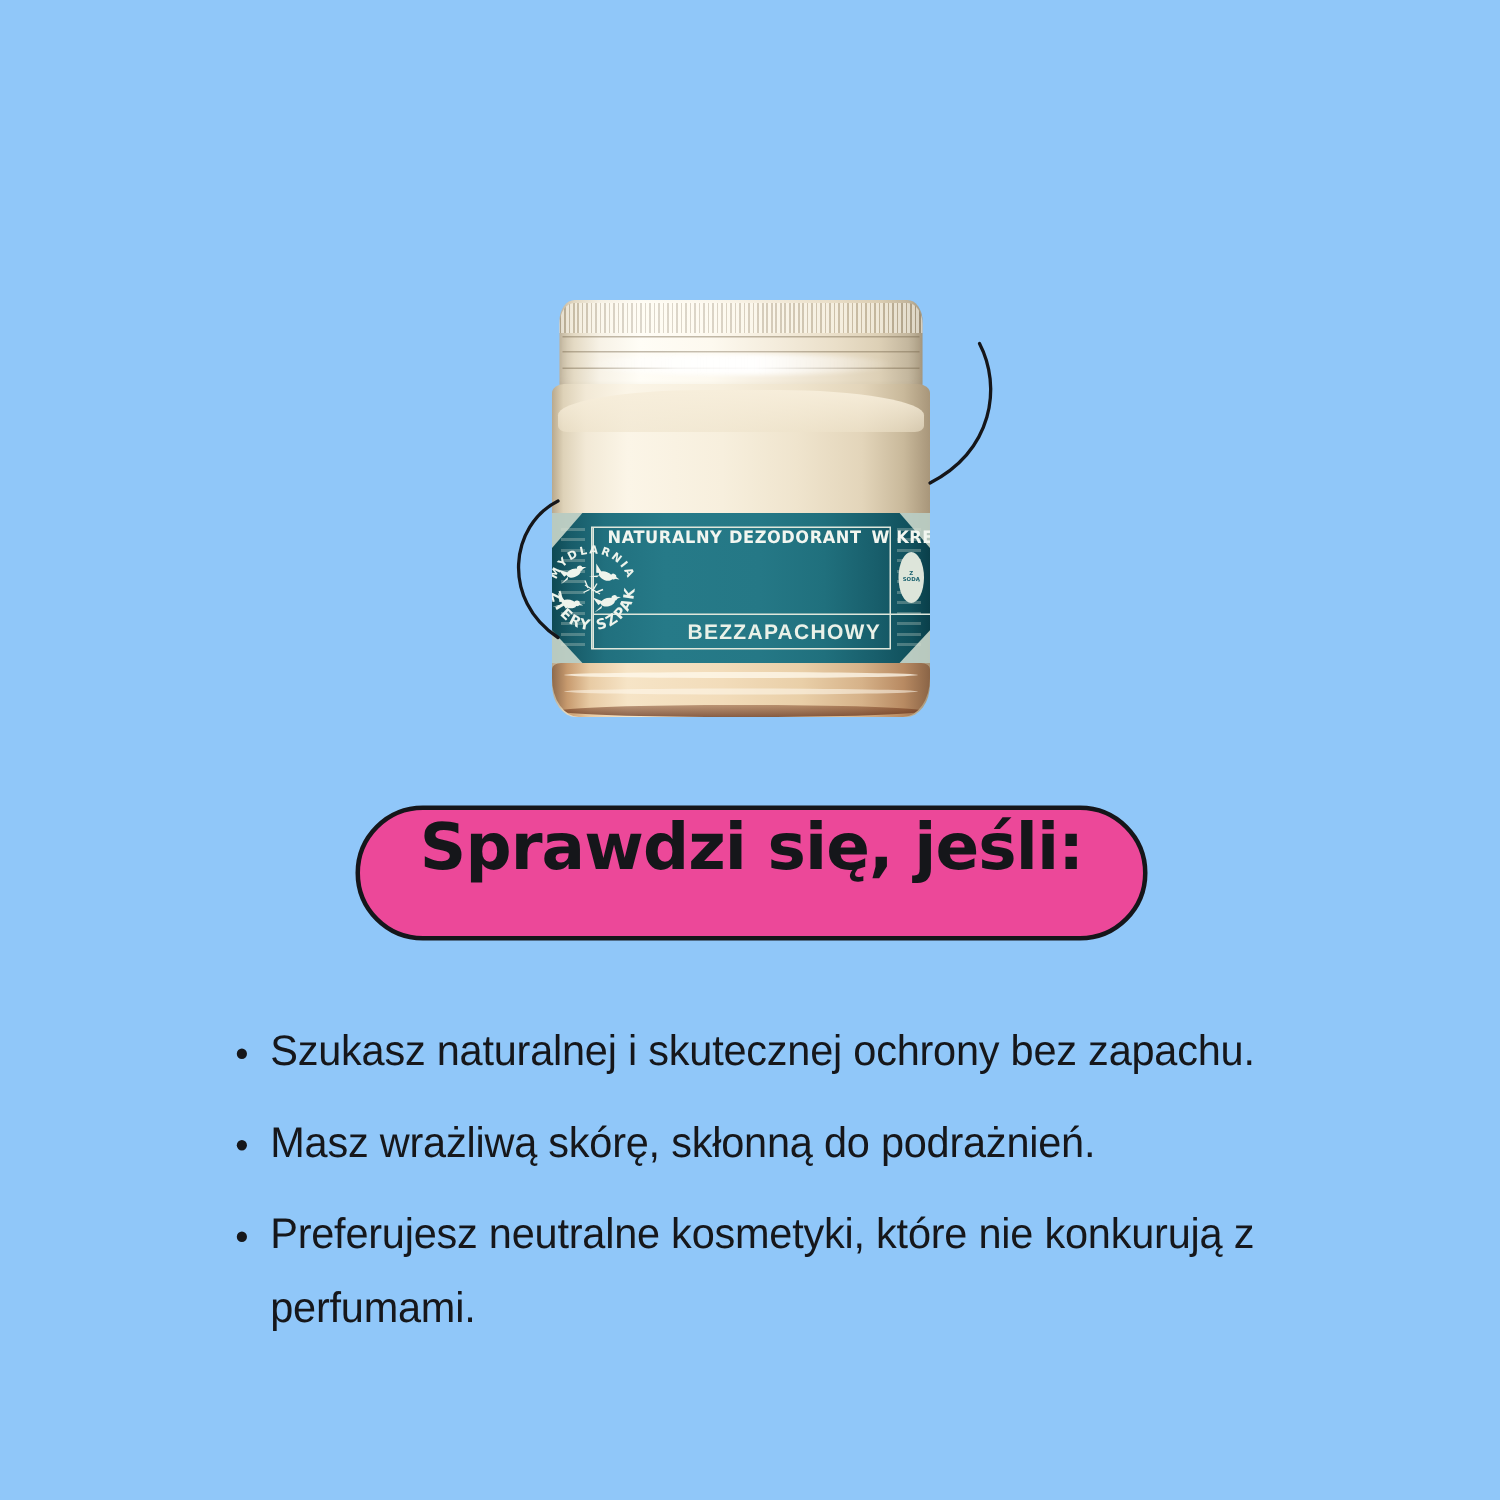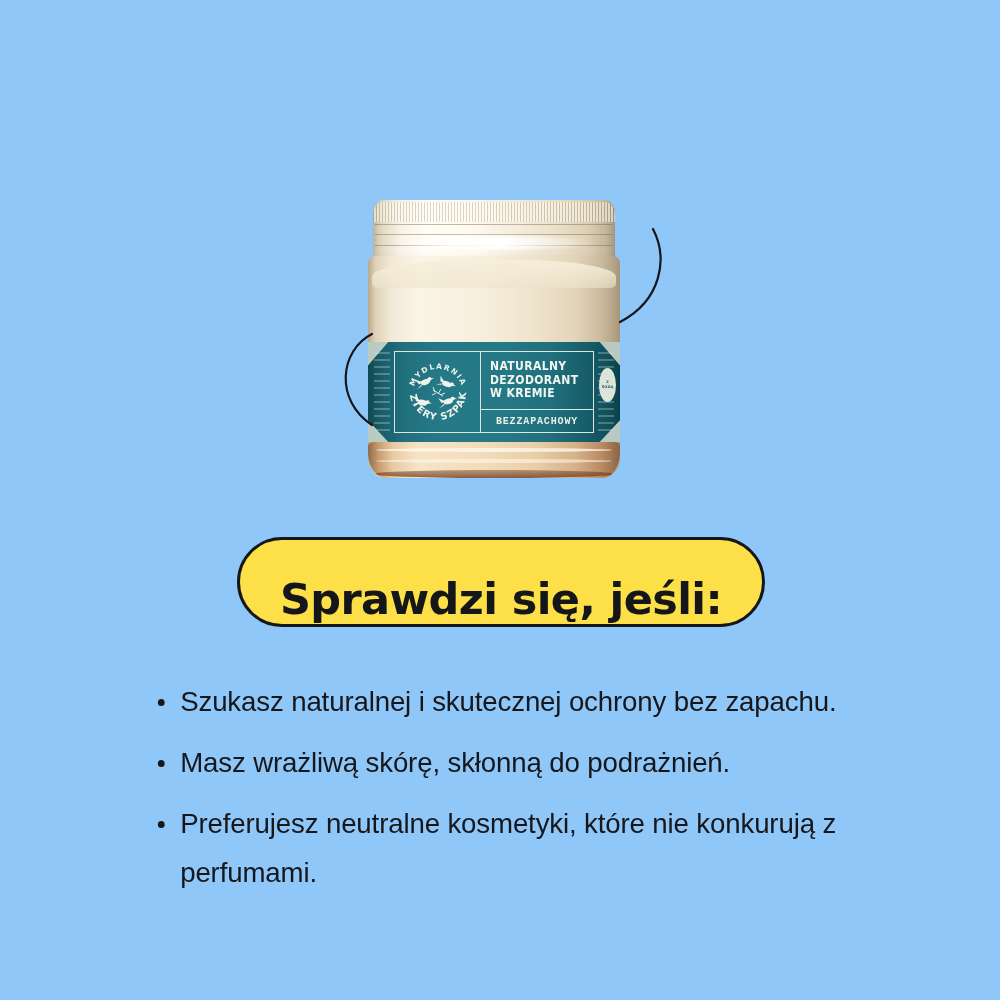--- a/index.html
+++ b/index.html
@@ -169,21 +169,21 @@
   }
   .frame-right {
     flex: 1;
     display: flex;
     flex-direction: column;
     box-sizing: border-box;
   }
   .fr-top {
     flex: 1;
     display: flex;
-    flex-direction: column;
+    flex-direction: row;
     justify-content: center;
     padding-left: 9px;
     border-bottom: 1.6px solid #dfe7dc;
     box-sizing: border-box;
   }
   .fr-bottom {
     height: 22px;
     display: flex;
     align-items: center;
     justify-content: center;
@@ -196,23 +196,23 @@
     letter-spacing: 0.4px;
     line-height: 13.4px;
     white-space: nowrap;
     font-family: "DejaVu Sans", sans-serif;
     transform: scaleX(0.94);
     transform-origin: left center;
   }
   .variant-line {
     color: #eaf1e8;
     font-weight: bold;
-    font-size: 10px;
+    font-size: 14px;
     letter-spacing: 0.85px;
-    font-family: Liberation Mono, monospace;
+    font-family: Liberation Sans, sans-serif;
     white-space: nowrap;
   }
 
   
   .brand-mark {
     position: absolute;
     left: 50%;
     top: 50%;
     transform: translate(-50%, -50%);
     width: 76px;
@@ -291,25 +291,25 @@
   }
 
   
   #headline-pill {
     position: absolute;
     left: 237px;
     top: 537px;
     width: 528px;
     height: 90px;
     box-sizing: border-box;
-    background: #fde047;
+    background: #ec4899;
     border: 3px solid #15161a;
     border-radius: 45px;
     display: flex;
-    align-items: flex-end;
+    align-items: flex-start;
     justify-content: center;
   }
   #headline-pill .headline-text {
     font-family: "DejaVu Sans", sans-serif;
     font-weight: bold;
     font-size: 43px;
     letter-spacing: -0.6px;
     color: #15161a;
     white-space: nowrap;
   }

